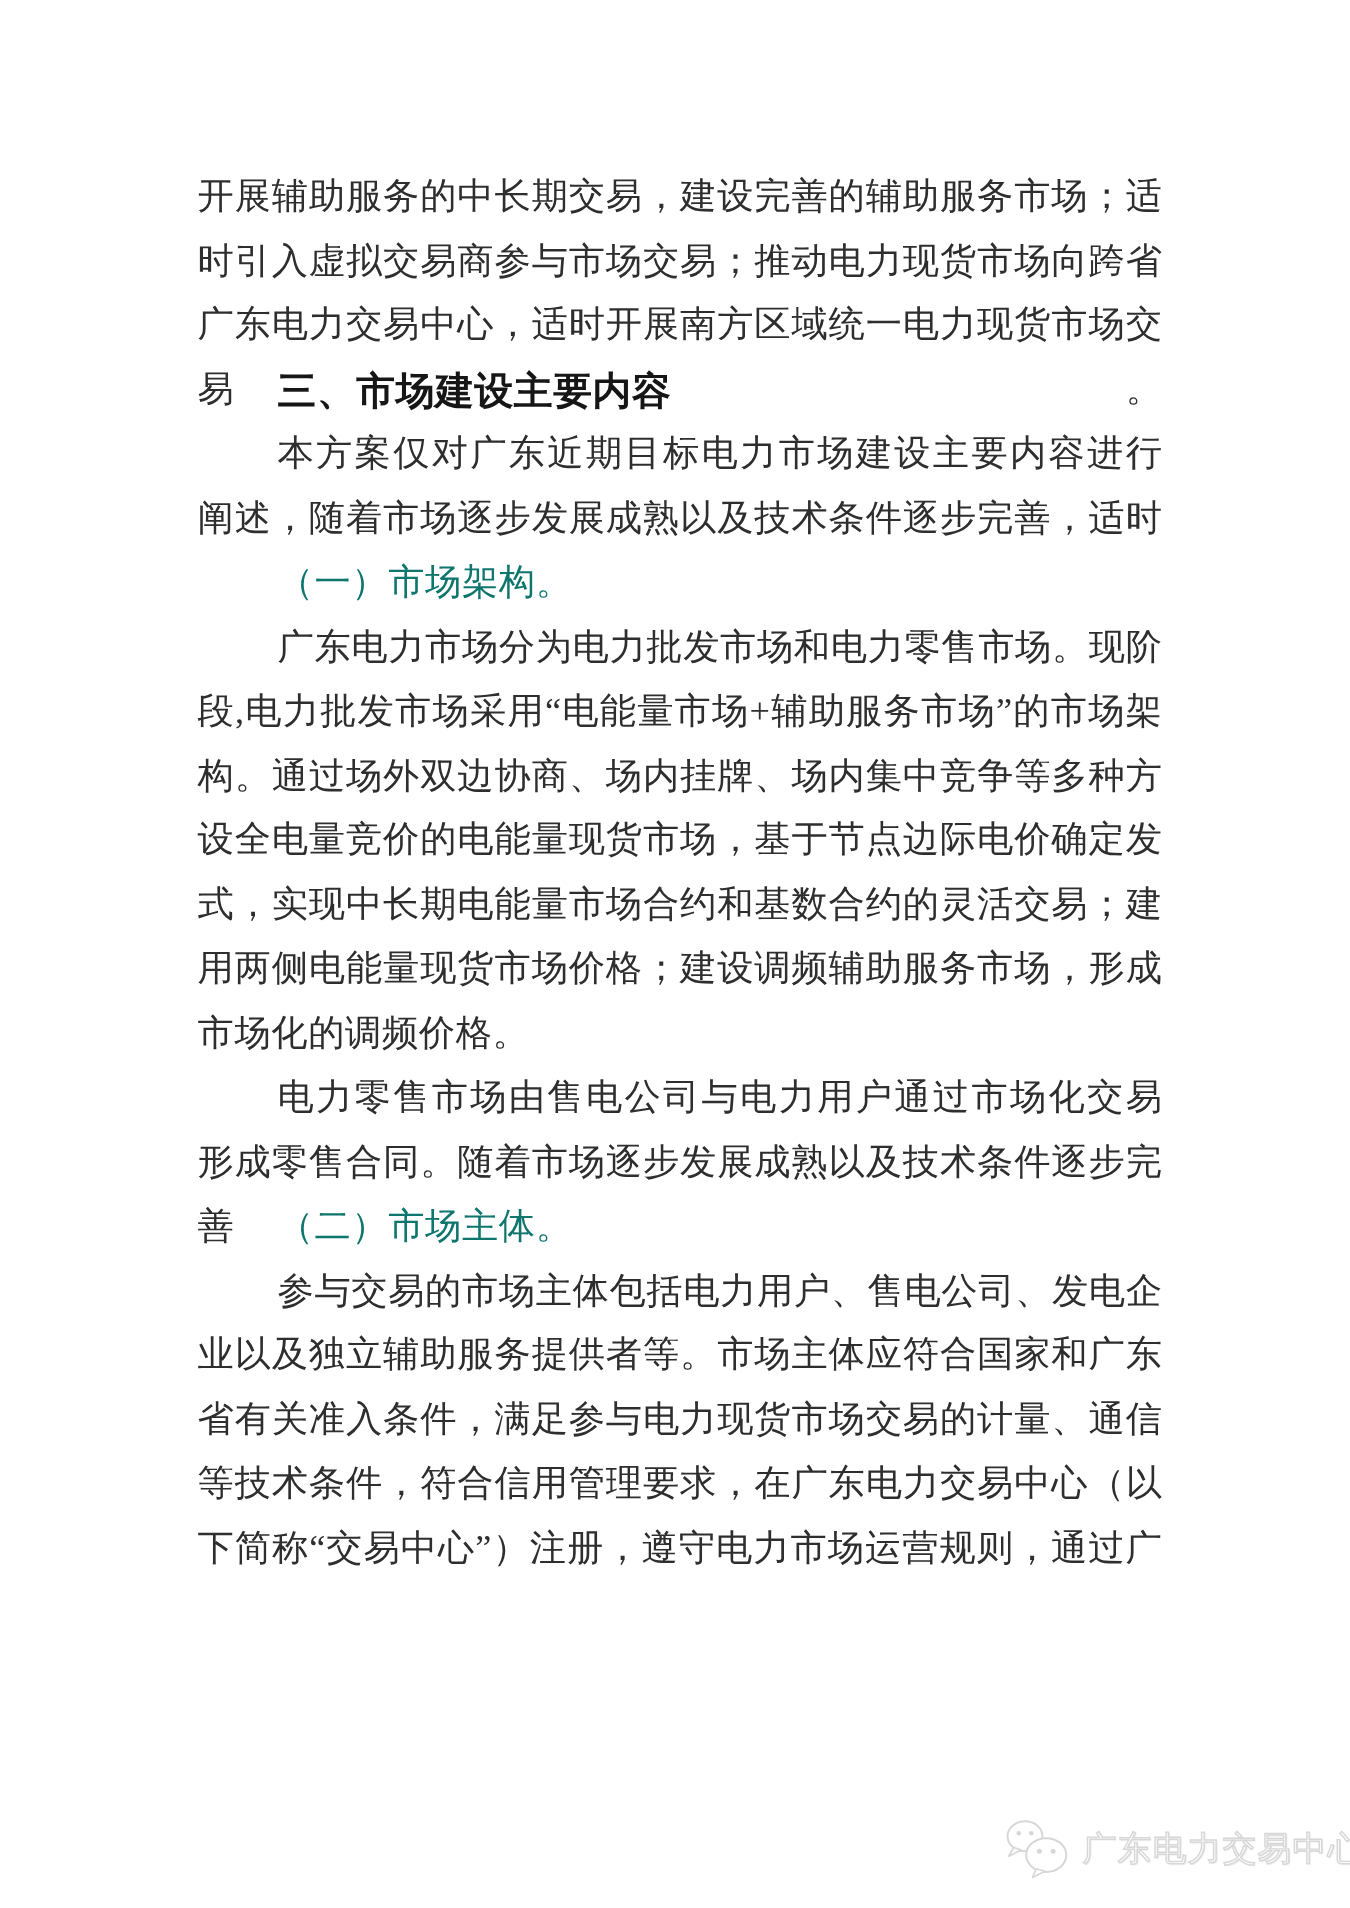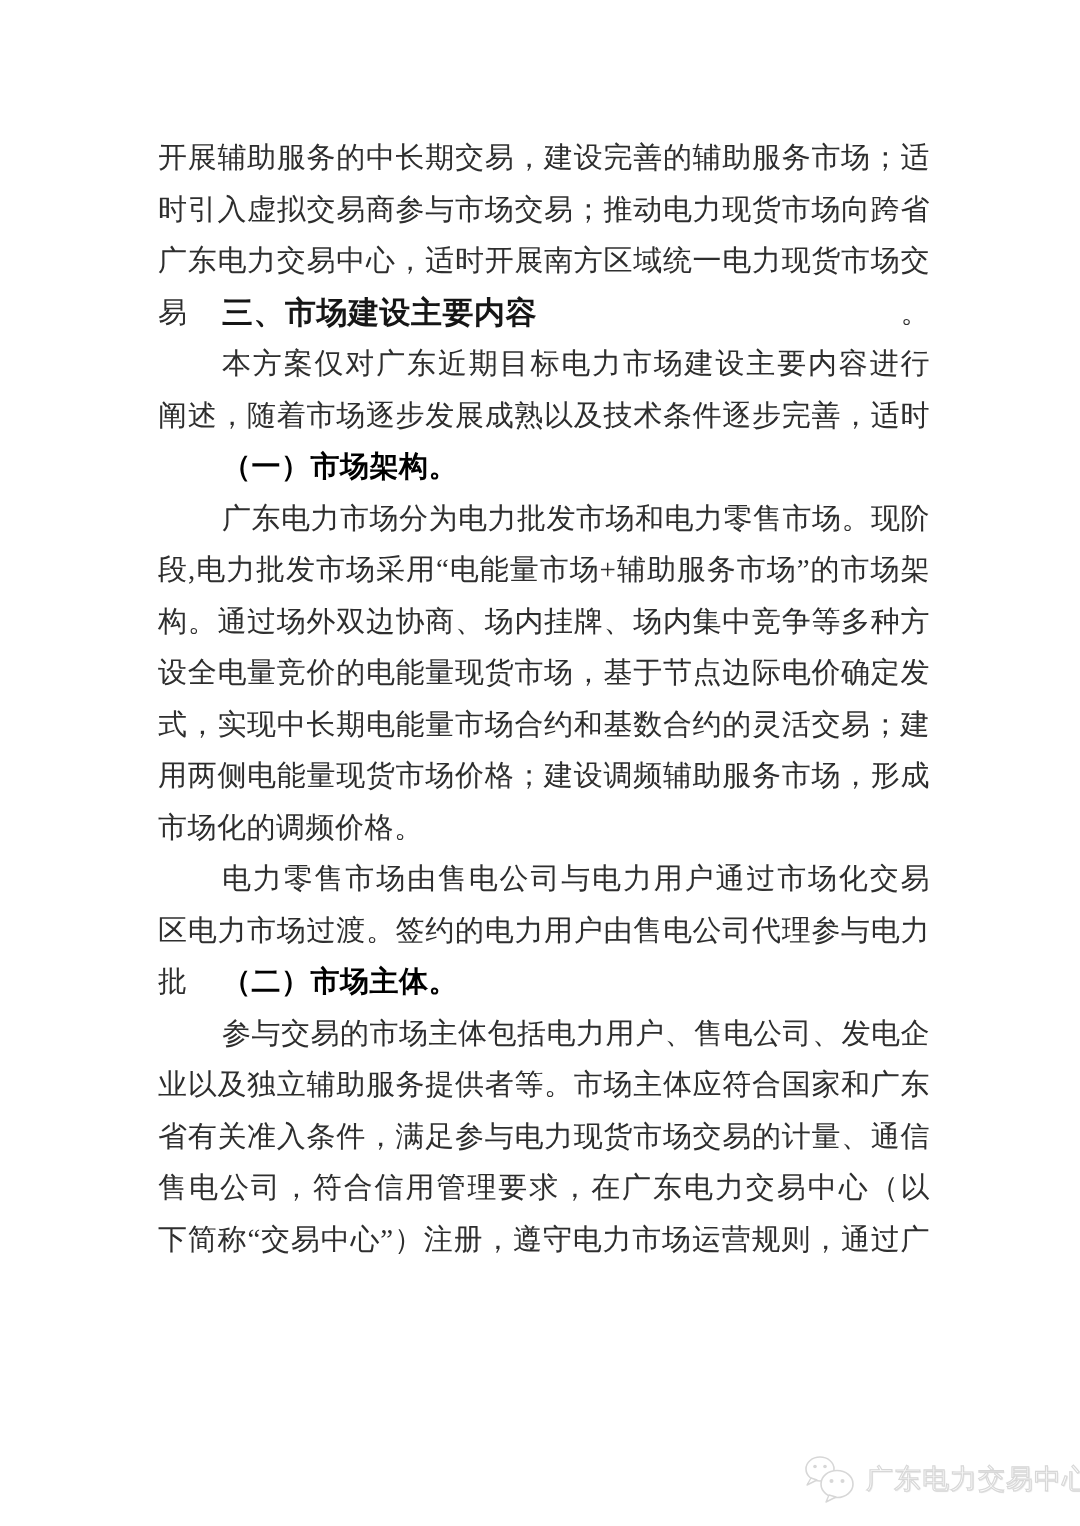--- a/index.html
+++ b/index.html
@@ -37,22 +37,22 @@
   .line.indent {
     text-indent: 64px;
   }
   .line.heading {
     font-family: "Liberation Sans", "DejaVu Sans", sans-serif;
     font-weight: bold;
     font-size: 31px;
     color: #161616;
   }
   .line.subheading {
-    font-weight: 700;
-    color: #000000;
+    font-weight: 400;
+    color: #0f766e;
   }
   .watermark {
     position: absolute;
     right: 26px;
     bottom: 22px;
     display: flex;
     align-items: center;
     gap: 8px;
     user-select: none;
   }
@@ -82,26 +82,26 @@
     <div class="line fill">阐述，随着市场逐步发展成熟以及技术条件逐步完善，适时</div>
     <div class="line subheading indent">（一）市场架构。</div>
     <div class="line indent fill">广东电力市场分为电力批发市场和电力零售市场。现阶</div>
     <div class="line fill">段,电力批发市场采用“电能量市场+辅助服务市场”的市场架</div>
     <div class="line fill">构。通过场外双边协商、场内挂牌、场内集中竞争等多种方</div>
     <div class="line fill">设全电量竞价的电能量现货市场，基于节点边际电价确定发</div>
     <div class="line fill">式，实现中长期电能量市场合约和基数合约的灵活交易；建</div>
     <div class="line fill">用两侧电能量现货市场价格；建设调频辅助服务市场，形成</div>
     <div class="line">市场化的调频价格。</div>
     <div class="line indent fill">电力零售市场由售电公司与电力用户通过市场化交易</div>
-    <div class="line fill">区电力市场过渡。签约的电力用户由售电公司代理参与电力批</div>
+    <div class="line fill">形成零售合同。随着市场逐步发展成熟以及技术条件逐步完善</div>
     <div class="line subheading indent">（二）市场主体。</div>
     <div class="line indent fill">参与交易的市场主体包括电力用户、售电公司、发电企</div>
     <div class="line fill">业以及独立辅助服务提供者等。市场主体应符合国家和广东</div>
     <div class="line fill">省有关准入条件，满足参与电力现货市场交易的计量、通信</div>
-    <div class="line fill">售电公司，符合信用管理要求，在广东电力交易中心（以</div>
+    <div class="line fill">等技术条件，符合信用管理要求，在广东电力交易中心（以</div>
     <div class="line fill">下简称“交易中心”）注册，遵守电力市场运营规则，通过广</div>
   </div>
 
   <div class="watermark">
     <span>
       <svg class="wechat-icon-svg" width="56" height="50" viewBox="0 0 56 50">
 
         <ellipse cx="18" cy="15" rx="14" ry="12" fill="#ffffff" stroke="#d7d7d7" stroke-width="1.6"></ellipse>
         <path d="M9 24 L5 31 L15 26 Z" fill="#ffffff" stroke="#d7d7d7" stroke-width="1.4" stroke-linejoin="round"></path>
         <circle cx="13" cy="12.5" r="1.8" fill="#d7d7d7"></circle>

